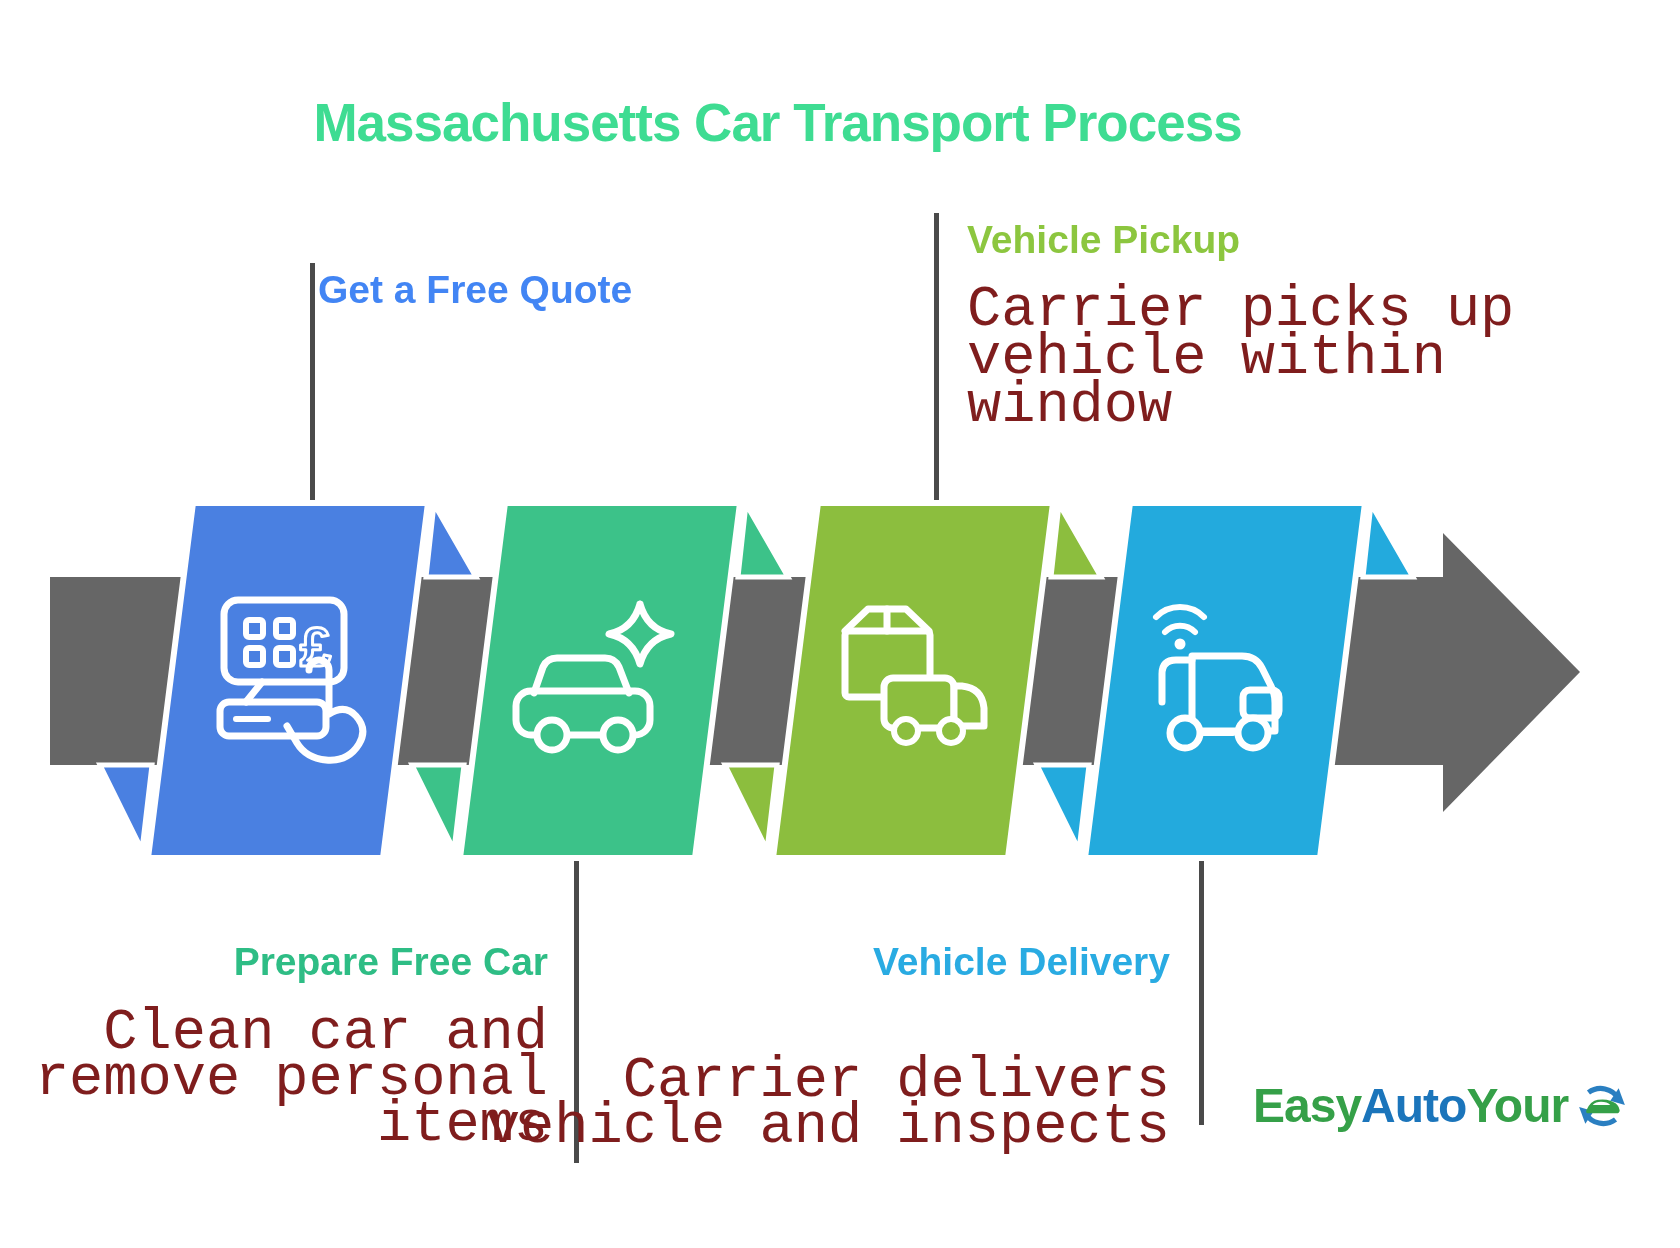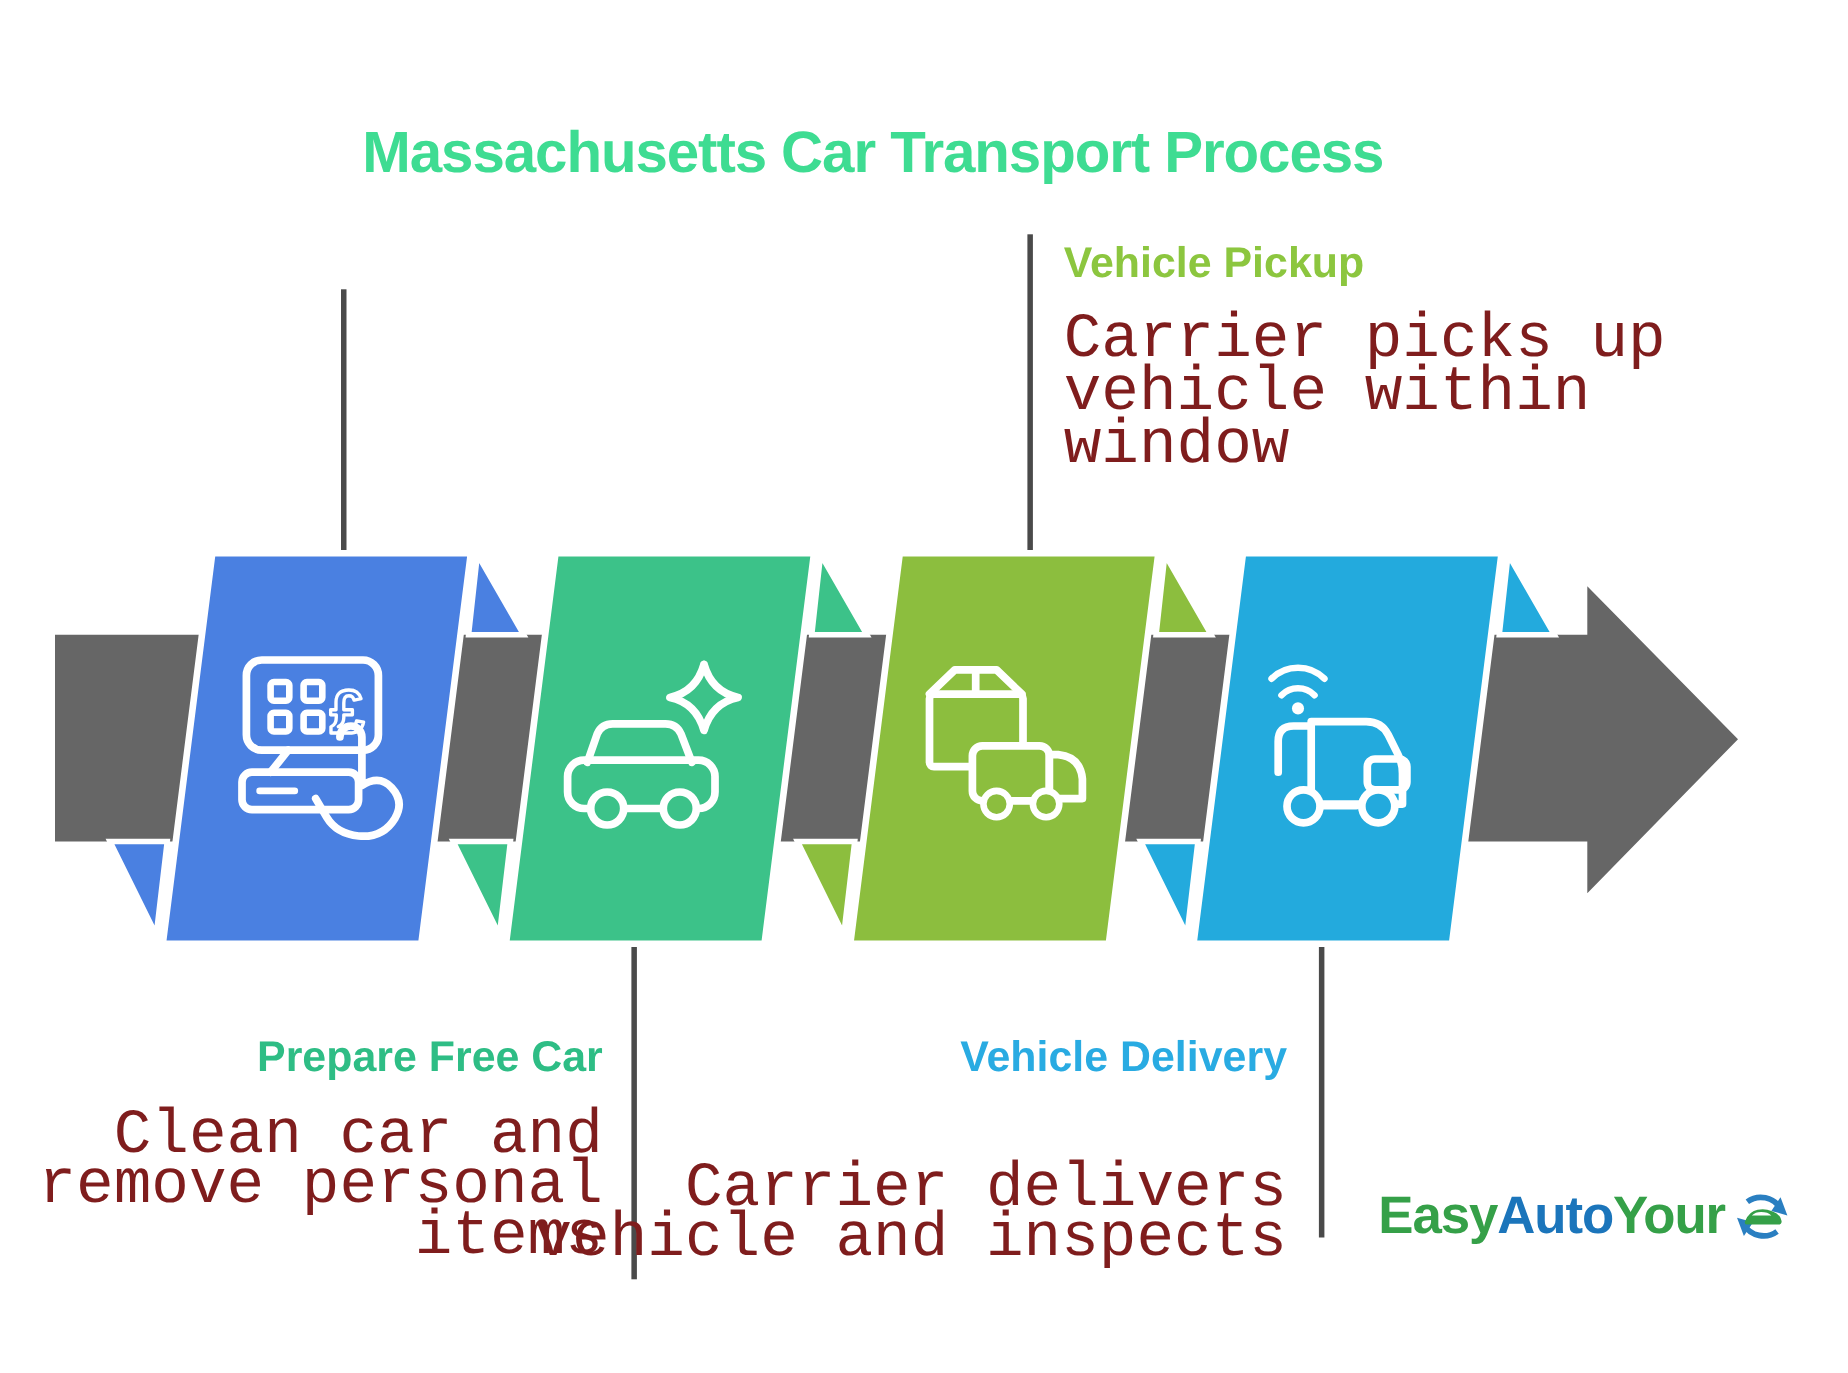--- a/index.html
+++ b/index.html
@@ -89,22 +89,23 @@
       <circle cx="1180" cy="644" r="5.5" fill="#ffffff" stroke="none"></circle>
       <path d="M1162,702 v-28 q0,-14 14,-14 h16"></path>
       <path d="M1192,656 h50 q14,0 20,12 l9,18 q4,8 4,17 v28 h-83 z"></path>
       <rect x="1243" y="690" width="36" height="28" rx="7"></rect>
       <path d="M1203,733 h30" stroke-width="6"></path>
       <circle cx="1185" cy="733" r="15" fill="#23aadd"></circle>
       <circle cx="1253" cy="733" r="15" fill="#23aadd"></circle>
     </g>
   </svg>
 
-  <h1 class="page-title" style="margin: 16px; color: rgb(62, 220, 146);">Massachusetts Car Transport Process</h1>
+  <h1 class="page-title" style="margin: 0px; color: rgb(62, 220, 146);">Massachusetts Car Transport Process</h1>
 
+  <div class="callout-heading" style="left: 318px; top: 268px; color: rgb(66, 133, 244);">Get a Free Quote</div>
 
   <div class="callout-heading" style="left: 967px; top: 218px; color: rgb(140, 198, 63);">Vehicle Pickup</div>
   <div class="callout-body" style="left:967px;top:286px;">Carrier picks up
 vehicle within
 window</div>
 
   <div class="callout-heading" style="right: 1132px; top: 940px; color: rgb(46, 189, 133);">Prepare Free Car</div>
   <div class="callout-body align-right" style="right:1132px;top:1010px;">Clean car and
 remove personal
 items</div>

